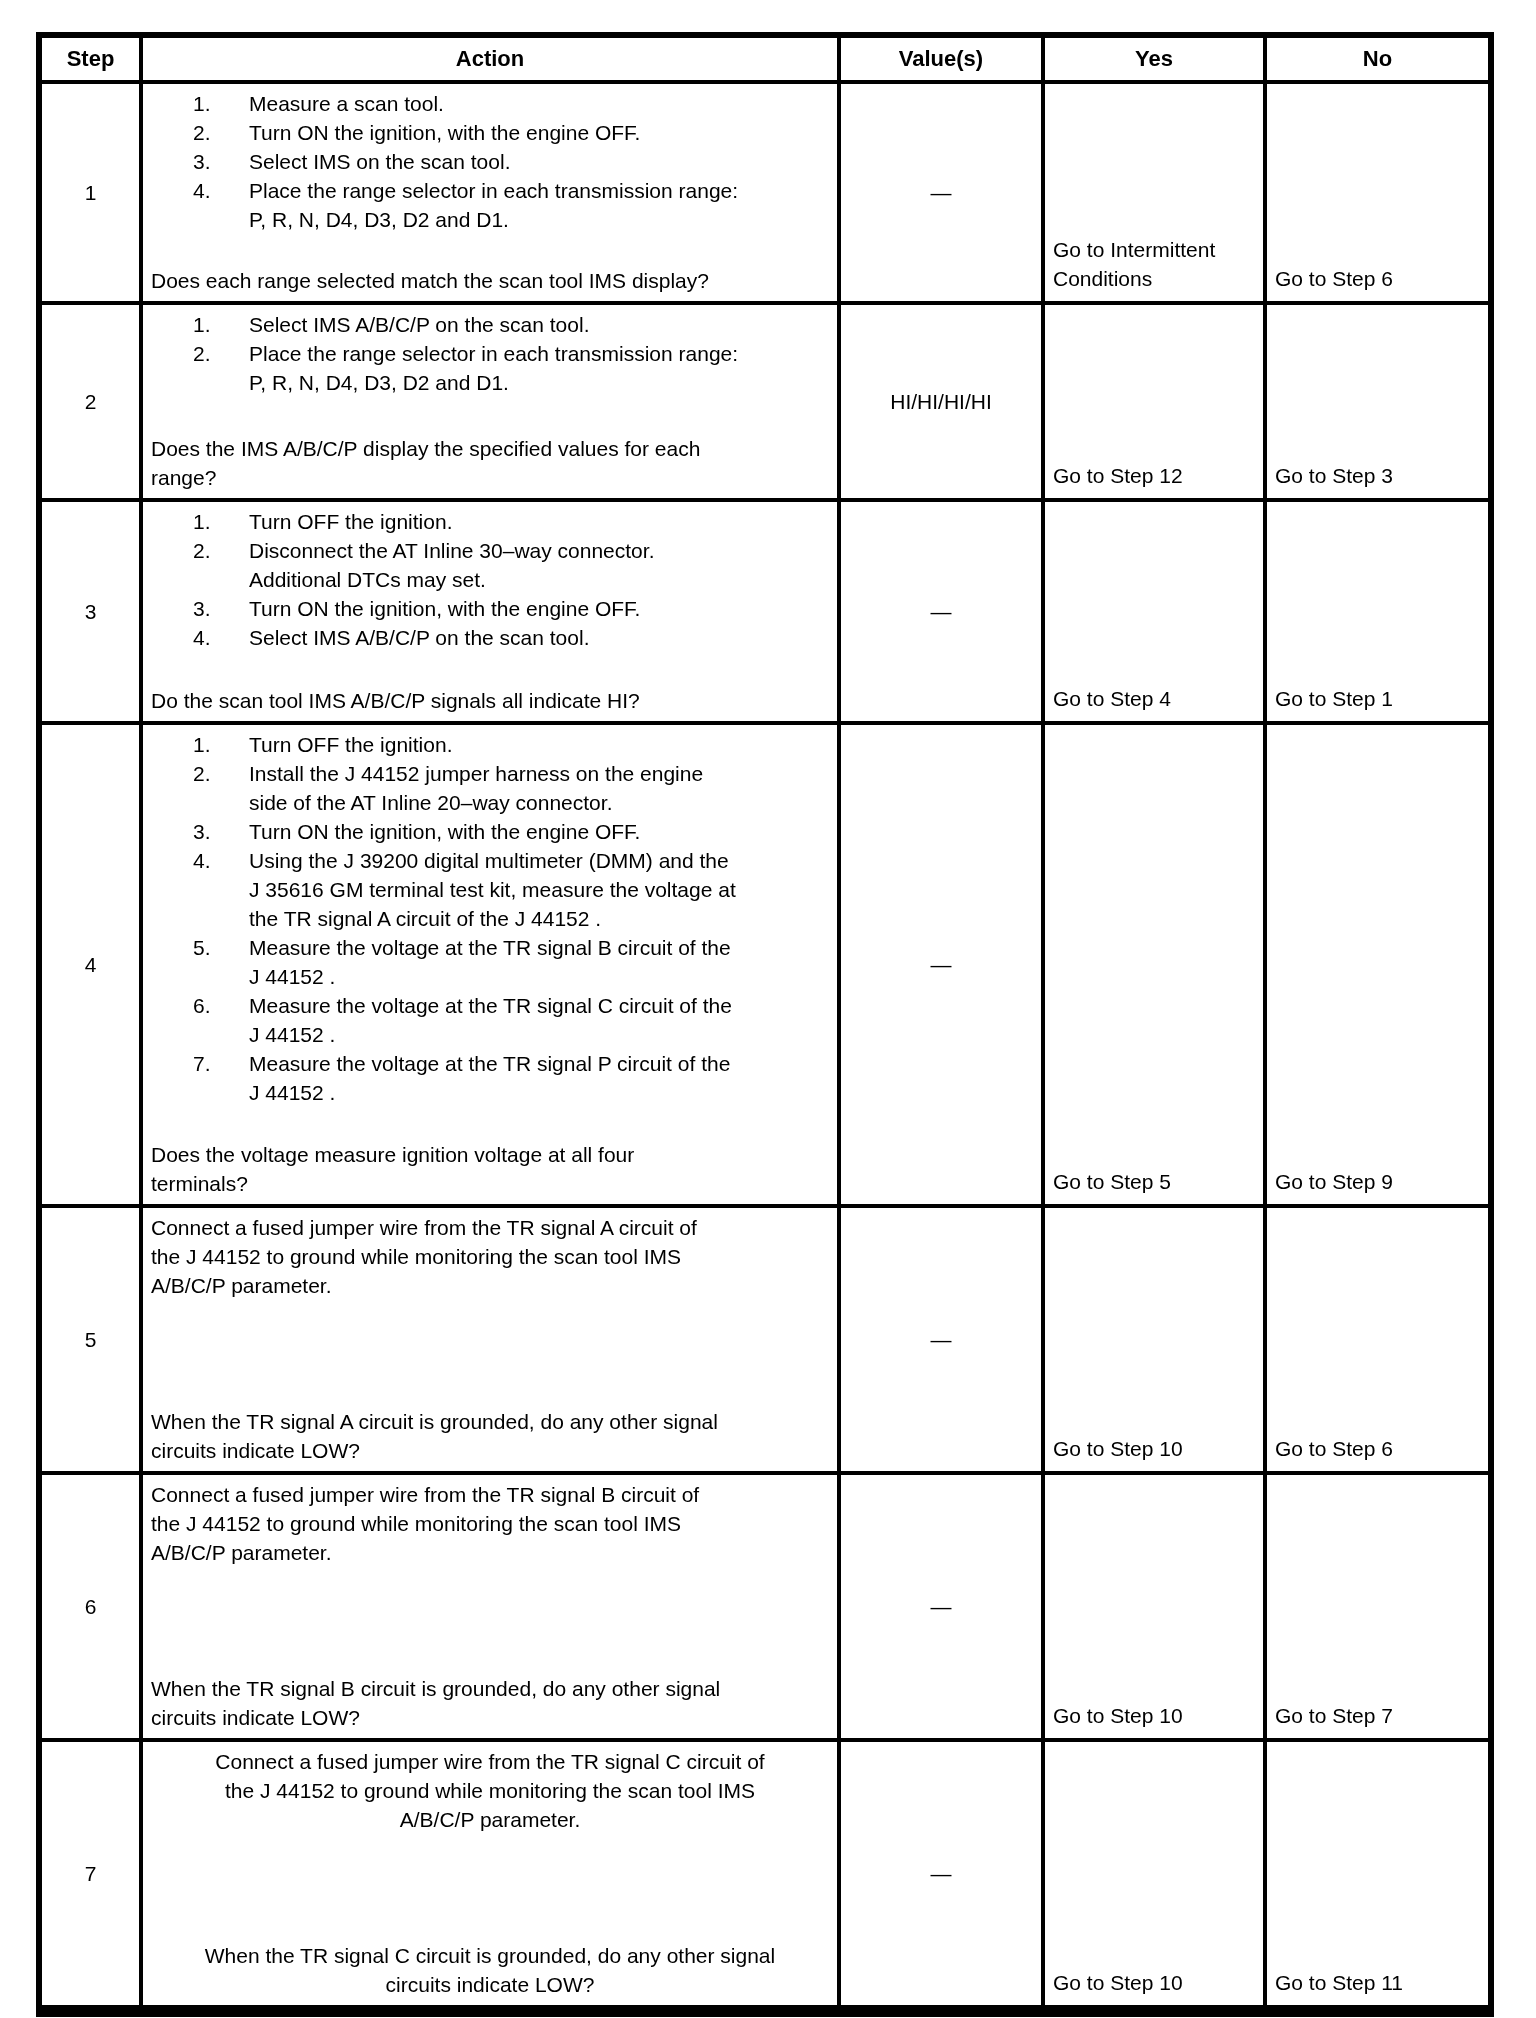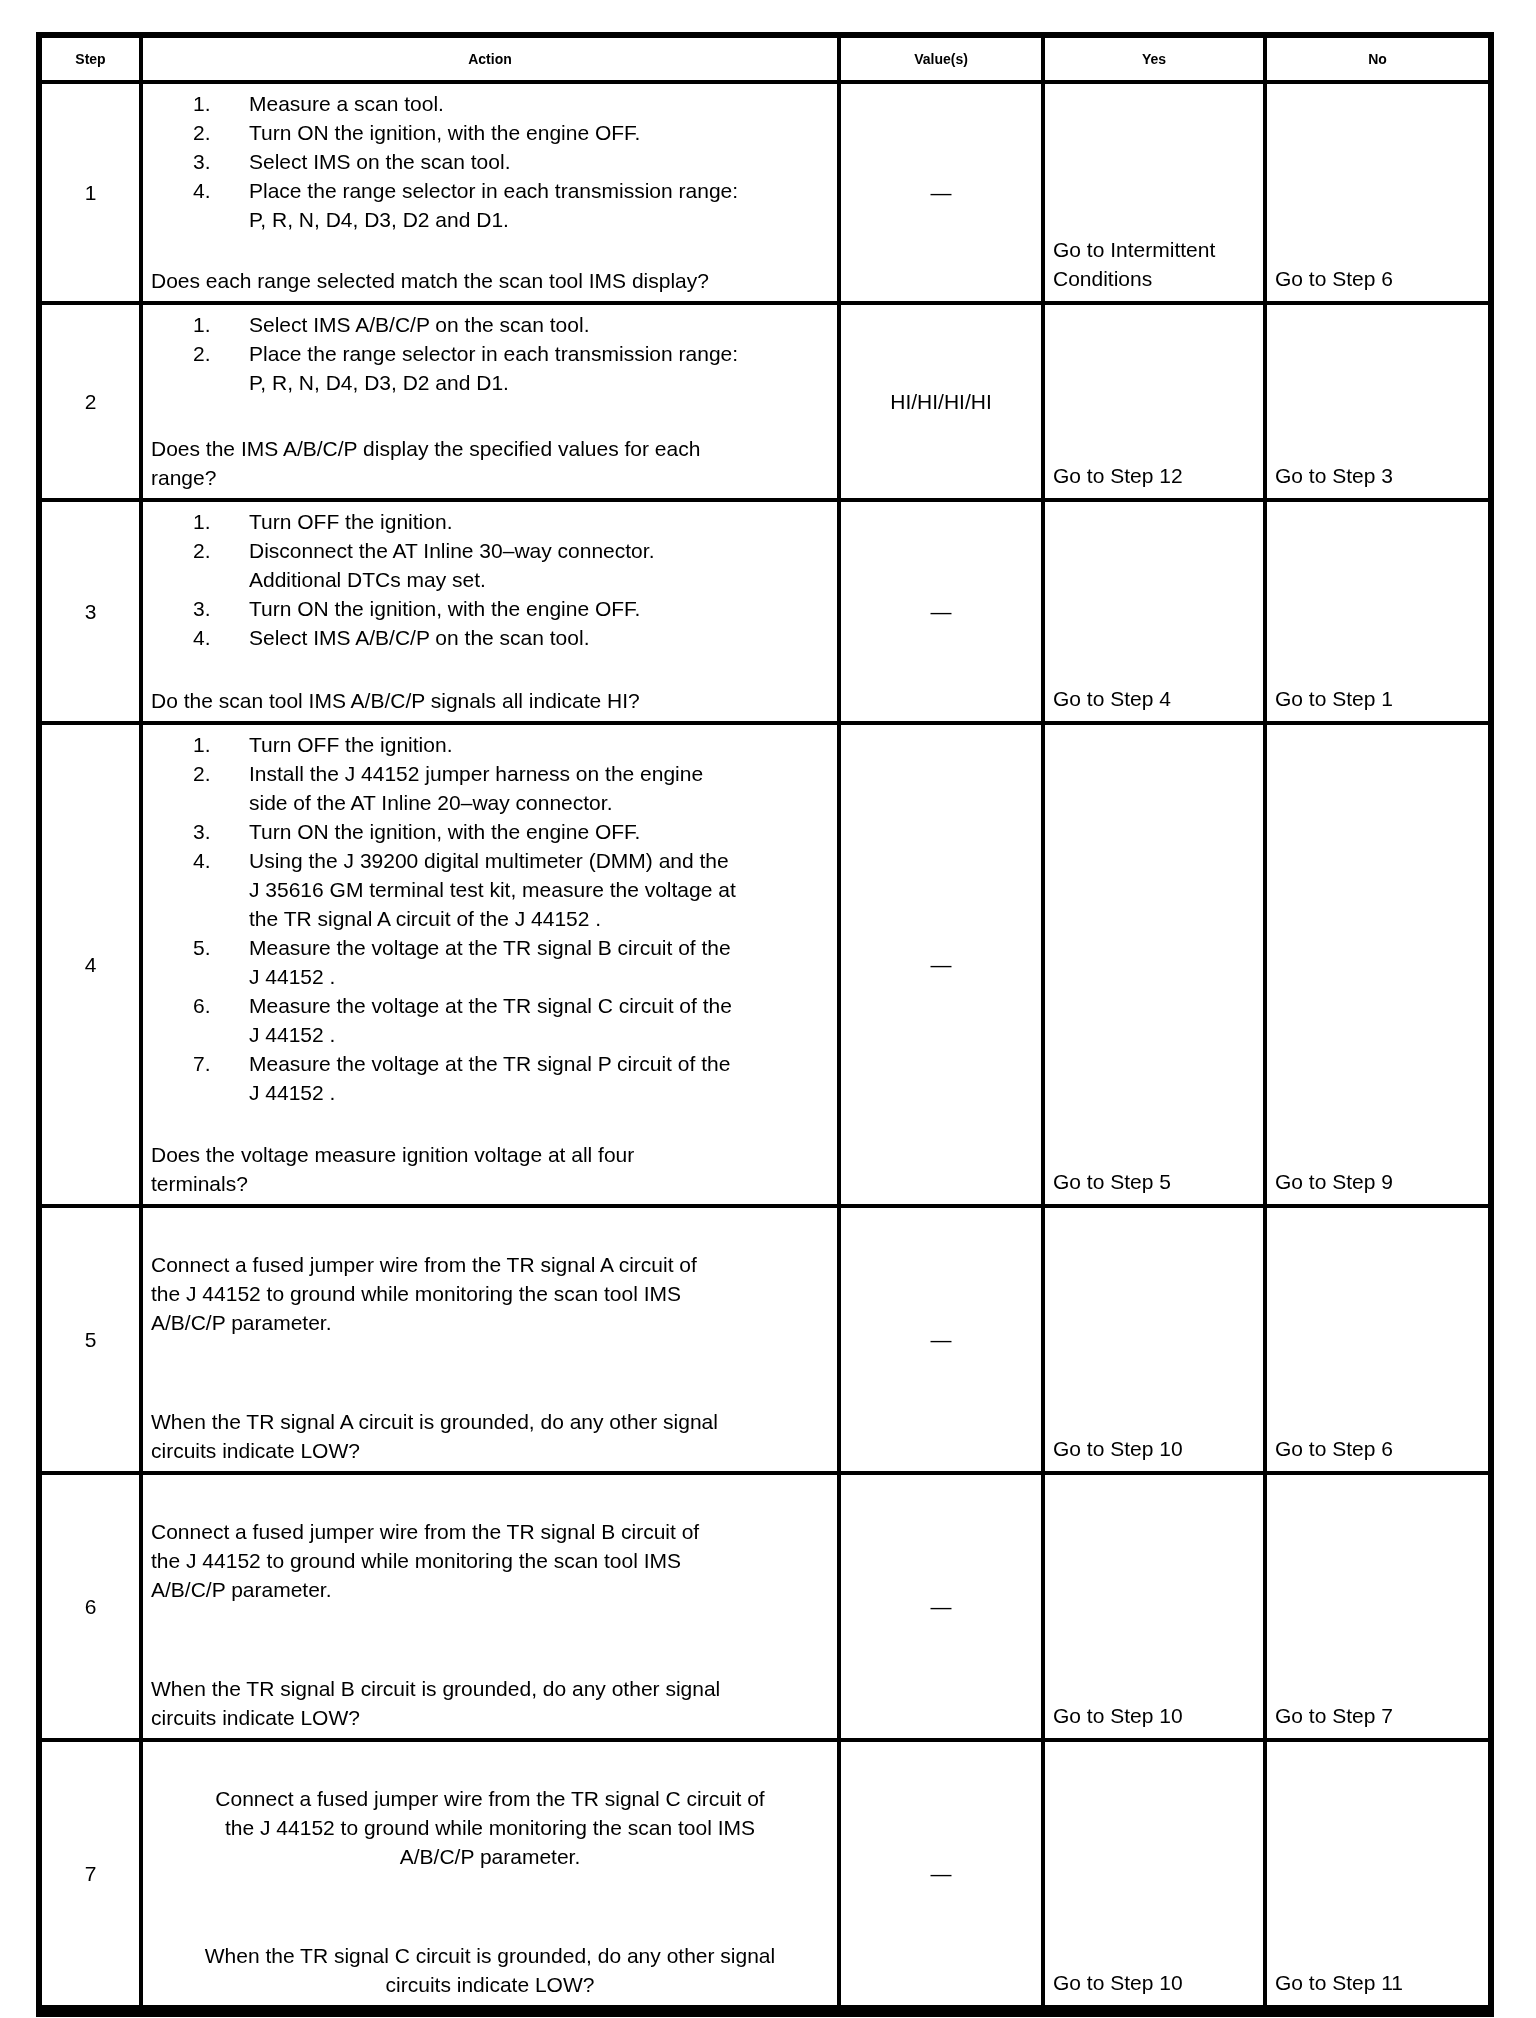--- a/index.html
+++ b/index.html
@@ -29,21 +29,21 @@
   }
   col.c-step  { width: 102px; }
   col.c-action{ width: 698px; }
   col.c-value { width: 204px; }
   col.c-yes   { width: 222px; }
   col.c-no    { width: 226px; }
 
   th, td { border: 4px solid #000; }
 
   th {
-    font-size: 14px;
+    font-size: 22px;
     font-weight: bold;
     text-align: center;
     height: 38px;
     padding: 2px 4px;
     vertical-align: middle;
   }
 
   td {
     font-size: 21px;
     line-height: 29px;
@@ -86,21 +86,21 @@
     position: relative;
     padding-left: 100px;
     white-space: pre-line;
   }
   .oli .num {
     position: absolute;
     left: 44px;
     top: 0;
     white-space: nowrap;
   }
-  .action-par { white-space: pre-line; padding-left: 2px; margin-top: 37px; }
+  .action-par { white-space: pre-line; padding-left: 2px; }
   .question   { white-space: pre-line; padding-left: 2px; }
 </style>
 </head>
 <body>
 
 <div class="sheet">
   <table class="diag">
     <colgroup>
       <col class="c-step">
         <col class="c-action">

